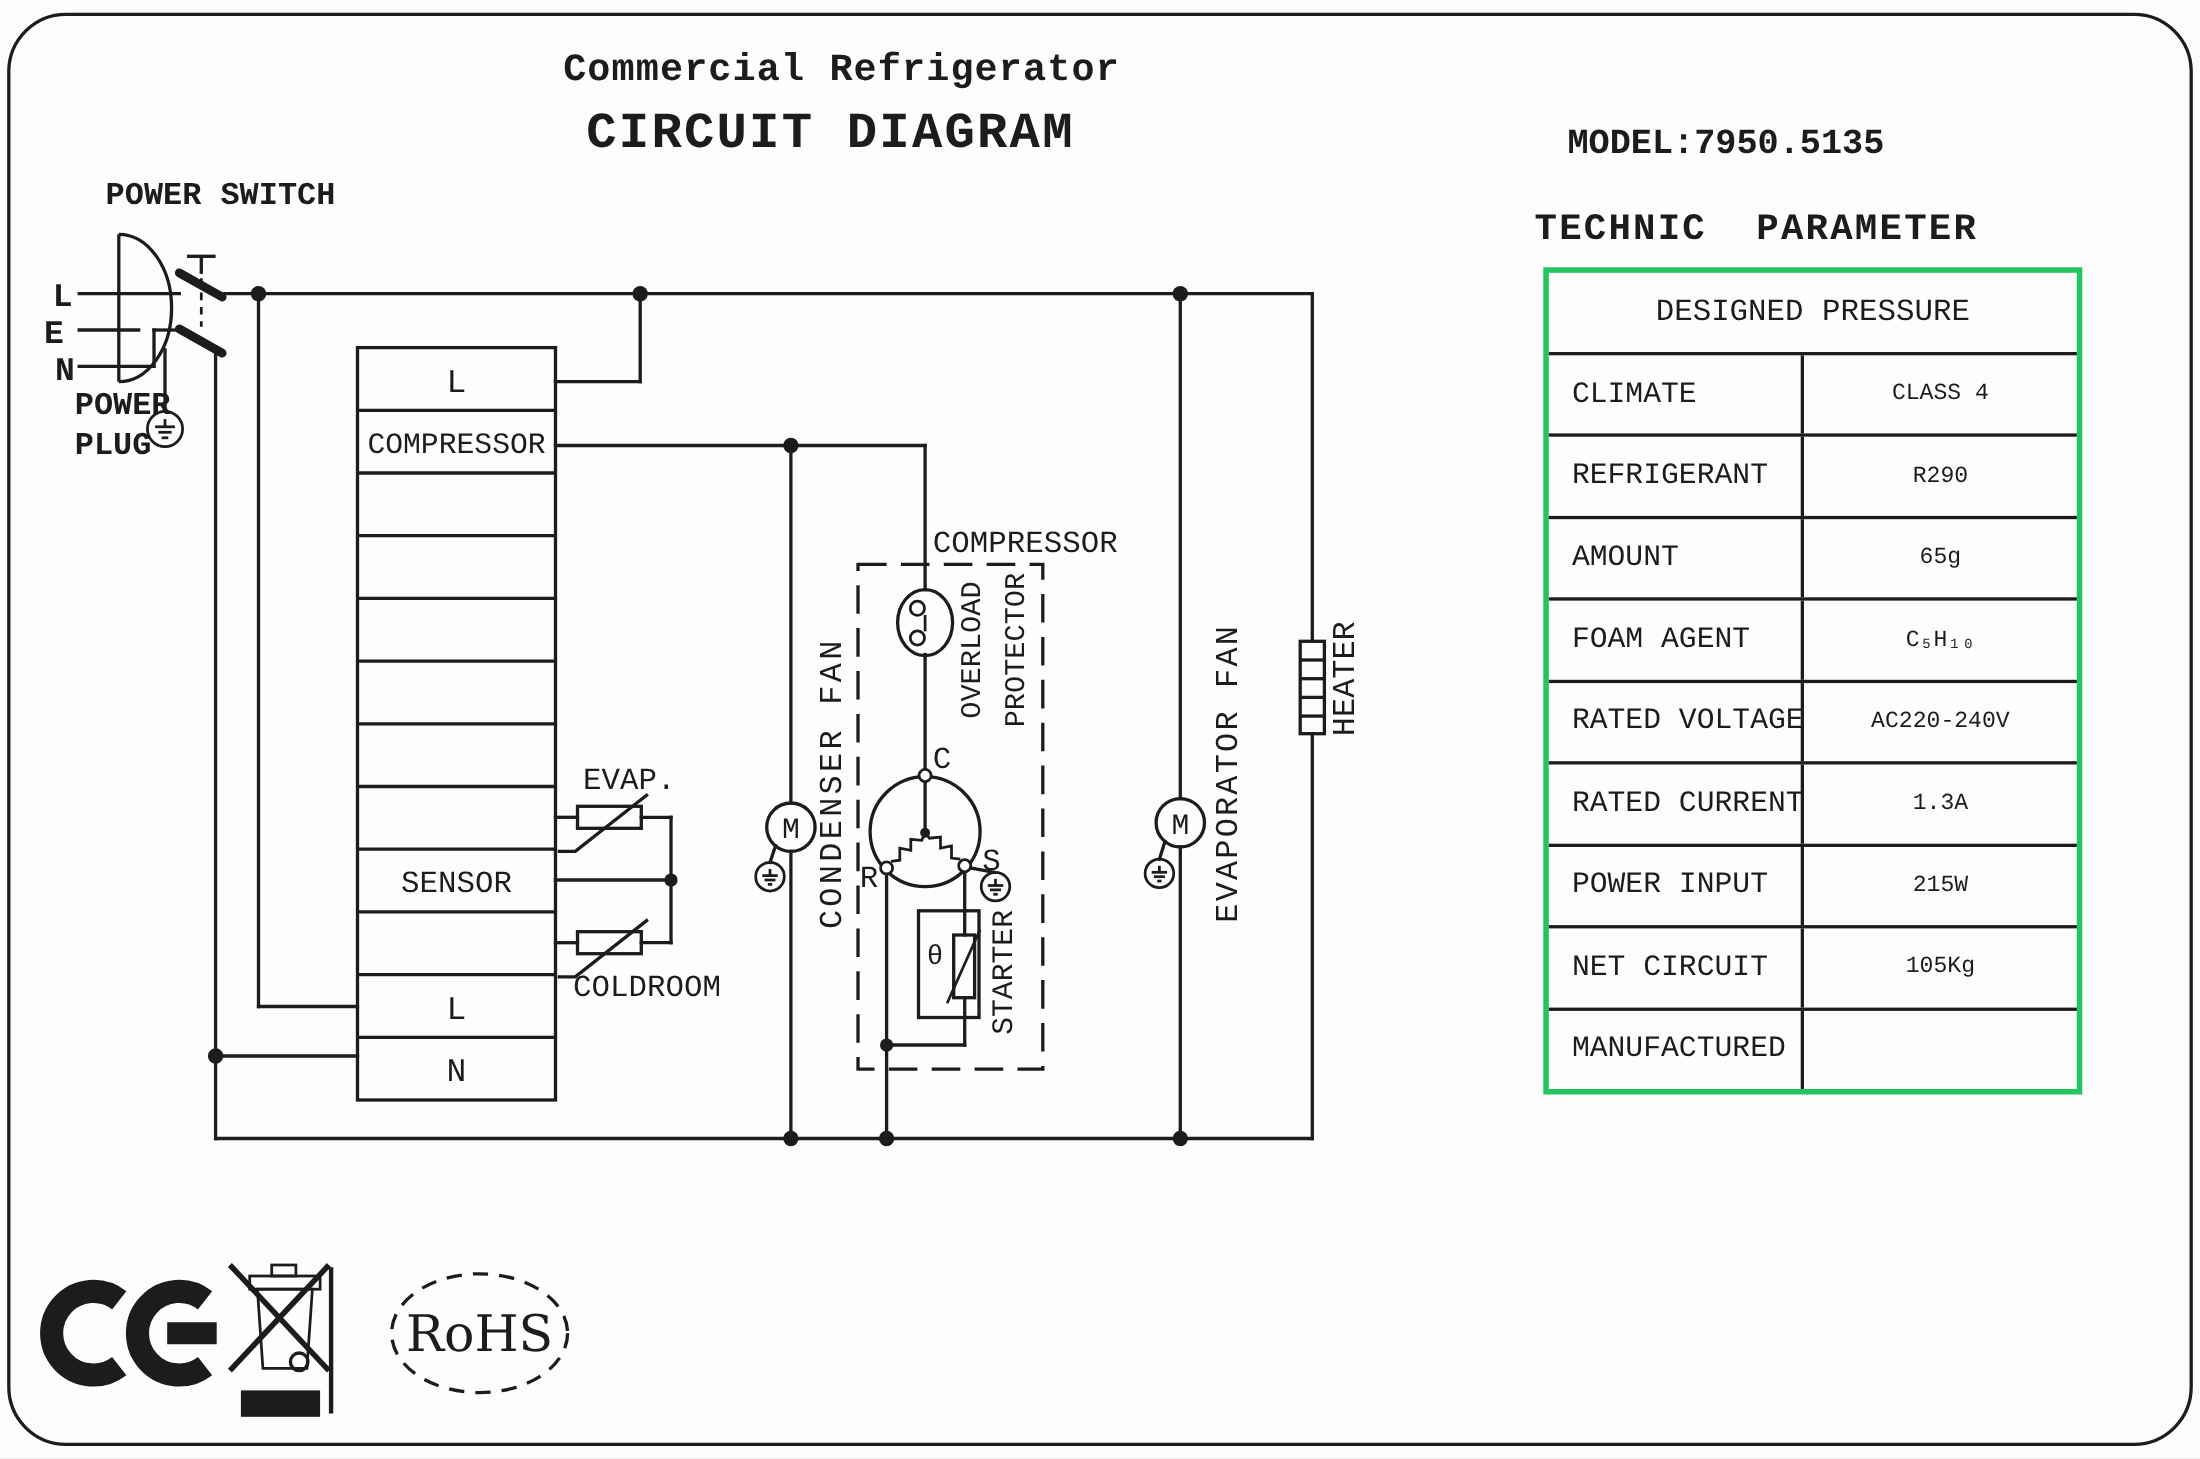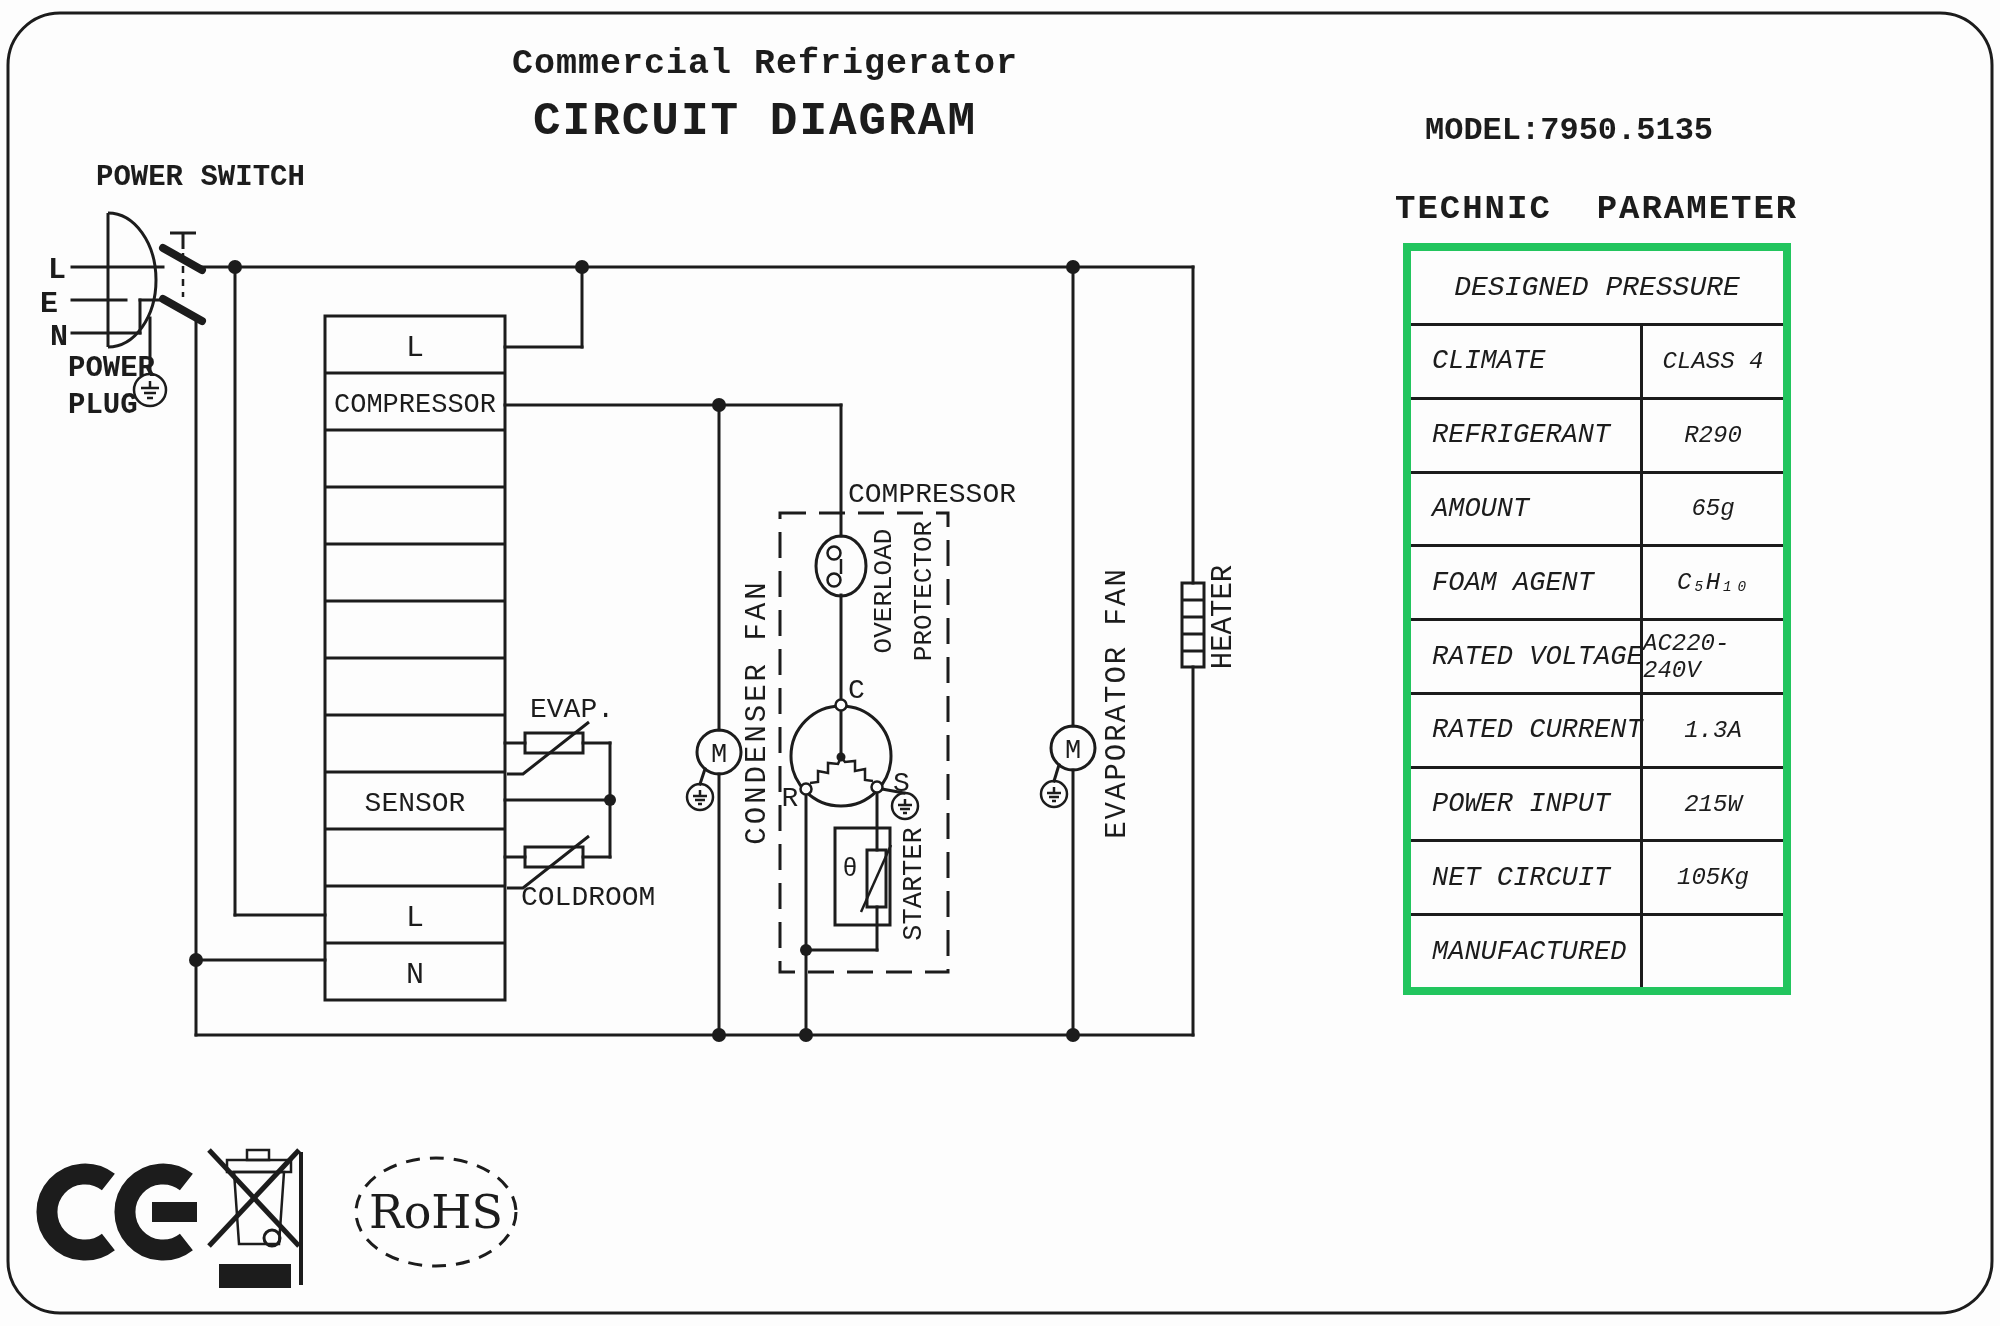--- a/index.html
+++ b/index.html
@@ -7,34 +7,33 @@
     position:relative; width:2000px; height:1326px; background:#fdfdfd;
     font-family:"Liberation Mono","DejaVu Sans Mono",monospace; color:#1c1c1c;
     overflow:hidden;
   }
   .abs { position:absolute; }
   .title1 { left:365px; top:44px; width:800px; text-align:center; font-size:35px; font-weight:bold; letter-spacing:1px; }
   .title2 { left:365px; top:96px; width:780px; text-align:center; font-size:46px; font-weight:bold; letter-spacing:2px; }
   .model-line { left:1395px; top:112px; font-size:32px; font-weight:bold; white-space:pre;margin-left:30px; }
   .technic-line { left:1395px; top:190px; font-size:34px; font-weight:bold; letter-spacing:2px; white-space:pre; }
   .ptable {
-    left:1403px; top:243px; width:388px; height:752px;
-    border:8px solid #22c55e; display:flex; flex-direction:column; box-sizing:border-box;
+    left:1403px; top:243px; width:490px; height:752px;
+    border:5px solid #22c55e; display:flex; flex-direction:column; box-sizing:border-box;
     background:transparent;
-    font-style:italic;
   }
   .pt-header {
     height:72px; border-bottom:3px solid #1c1c1c; display:flex; align-items:center;
     justify-content:center; font-size:28px; flex:none;
   }
   .prow { flex:1; display:flex; border-bottom:3px solid #1c1c1c; min-height:0; }
   .prow:last-child { border-bottom:none; }
   .plabel { width:232px; border-right:3px solid #1c1c1c; display:flex; align-items:center;
     padding-left:21px; font-size:27px; box-sizing:border-box; white-space:pre; }
-  .pvalue { flex:1; display:flex; align-items:center; justify-content:center; font-size:24px;border-radius:12px; }
+  .pvalue { flex:1; display:flex; align-items:center; justify-content:center; font-size:21px;border-radius:12px; }
   svg { position:absolute; left:0; top:0; }
   svg text { font-family:"Liberation Mono","DejaVu Sans Mono",monospace; fill:#1c1c1c; }
   .rohs-text { font-family:"DejaVu Serif","Liberation Serif",serif; }
 </style>
 </head>
 <body>
 
 <div class="page">
 
   <svg width="2000" height="1326" viewBox="0 0 2000 1326">

